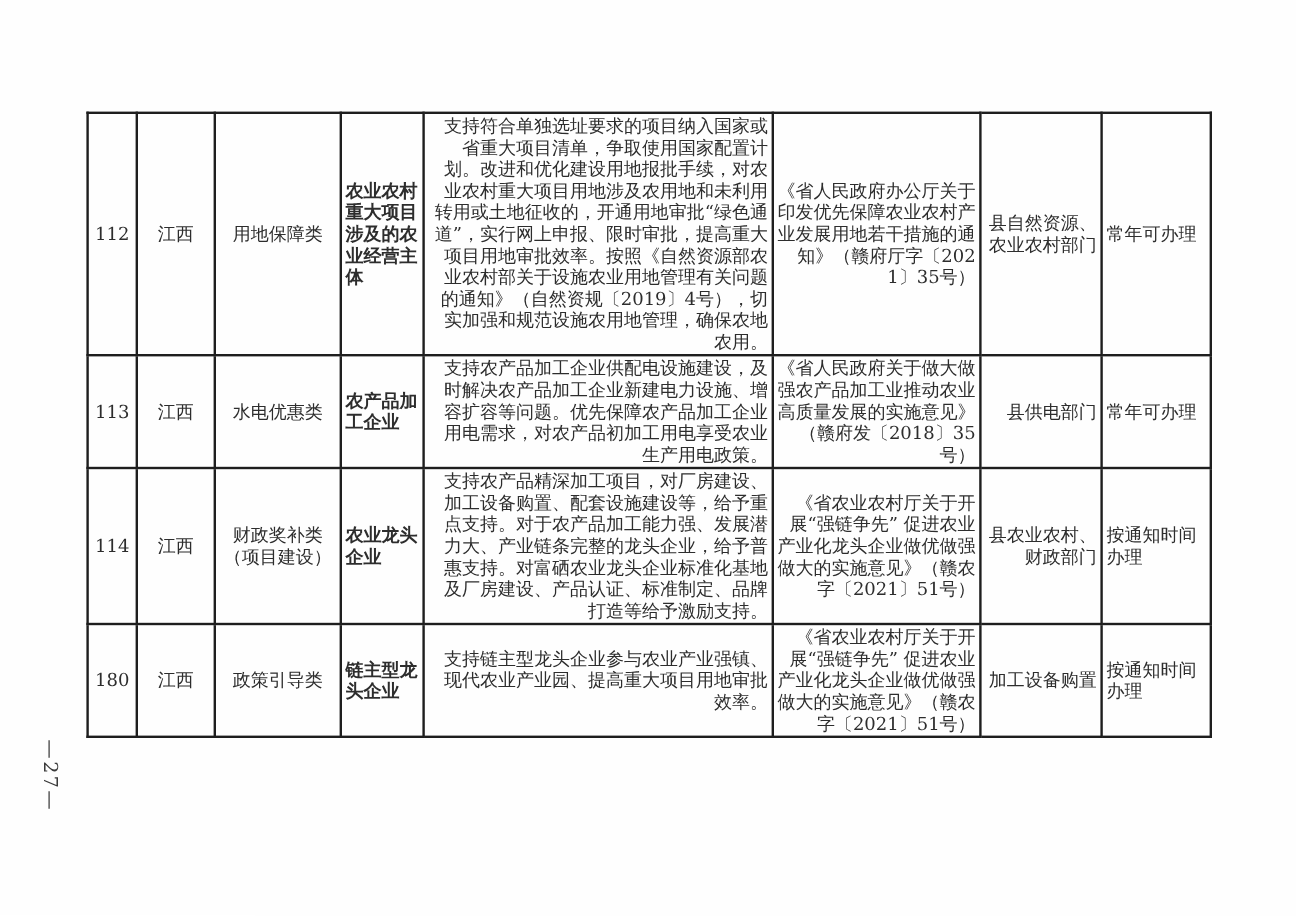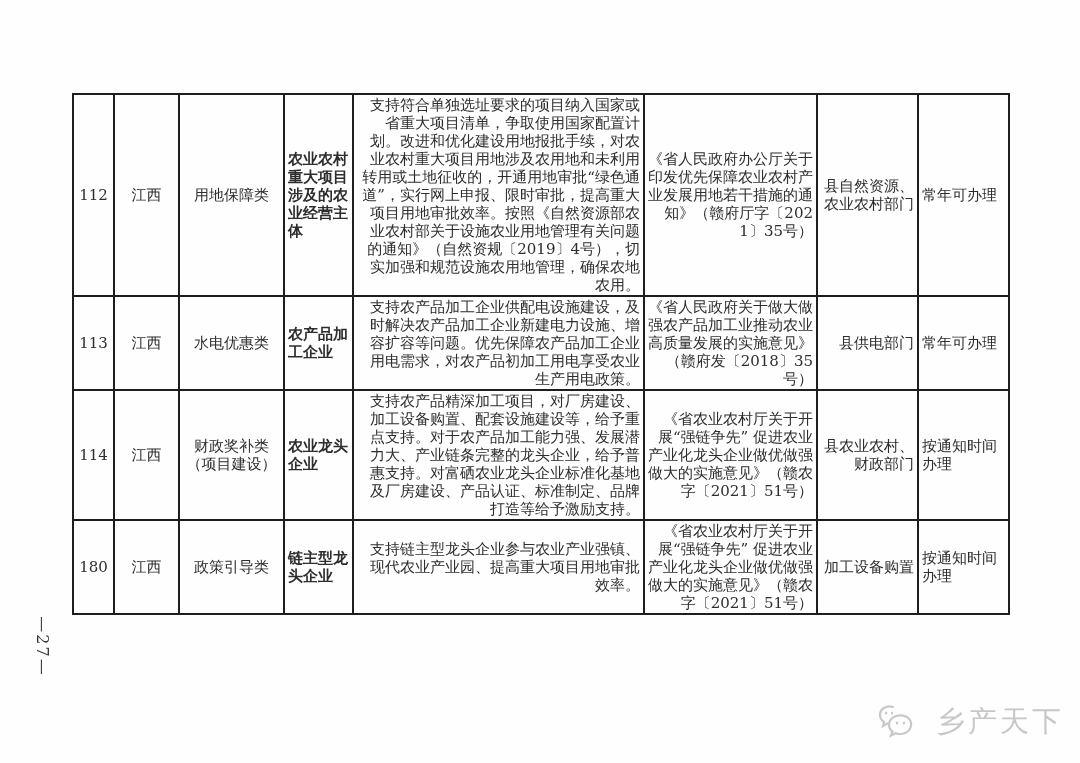--- a/index.html
+++ b/index.html
@@ -120,27 +120,14 @@
         <td class="c-dept">加工设备购置</td>
         <td class="c-time">按通知时间办理</td>
       </tr>
     </tbody>
   </table>
 
   <div class="page-number">
     <span>—27—</span>
   </div>
 
-  <div class="watermark">
-    <span class="wm-icon">
-      <svg width="52" height="40" viewBox="0 0 52 40" fill="none" stroke="#c8c8c8" stroke-width="2.2" stroke-linecap="round">
-        <path d="M17 5 C10 3 4 7 4 13 C4 16 5.6 18.4 8 20 L7 24 L11.5 21.5"></path>
-        <ellipse cx="10" cy="11" rx="1.2" ry="1.6" fill="#c8c8c8" stroke="none"></ellipse>
-        <ellipse cx="16" cy="11" rx="1.2" ry="1.6" fill="#c8c8c8" stroke="none"></ellipse>
-        <path d="M20 14 C27 12 34 15 35 21 C36 27 31 32 24 32 C22.5 32 21 31.7 19.7 31.2 L15 33.5 L16.5 29.5 C14 27.7 12.6 25 13 22 C13.5 18.2 16.3 15.3 20 14 Z"></path>
-        <ellipse cx="21" cy="21" rx="1.2" ry="1.6" fill="#c8c8c8" stroke="none"></ellipse>
-        <ellipse cx="28" cy="21" rx="1.2" ry="1.6" fill="#c8c8c8" stroke="none"></ellipse>
-      </svg>
-    </span>
-    <span class="wm-text">乡产天下</span>
-  </div>
 
 </div>
 
 </body></html>

